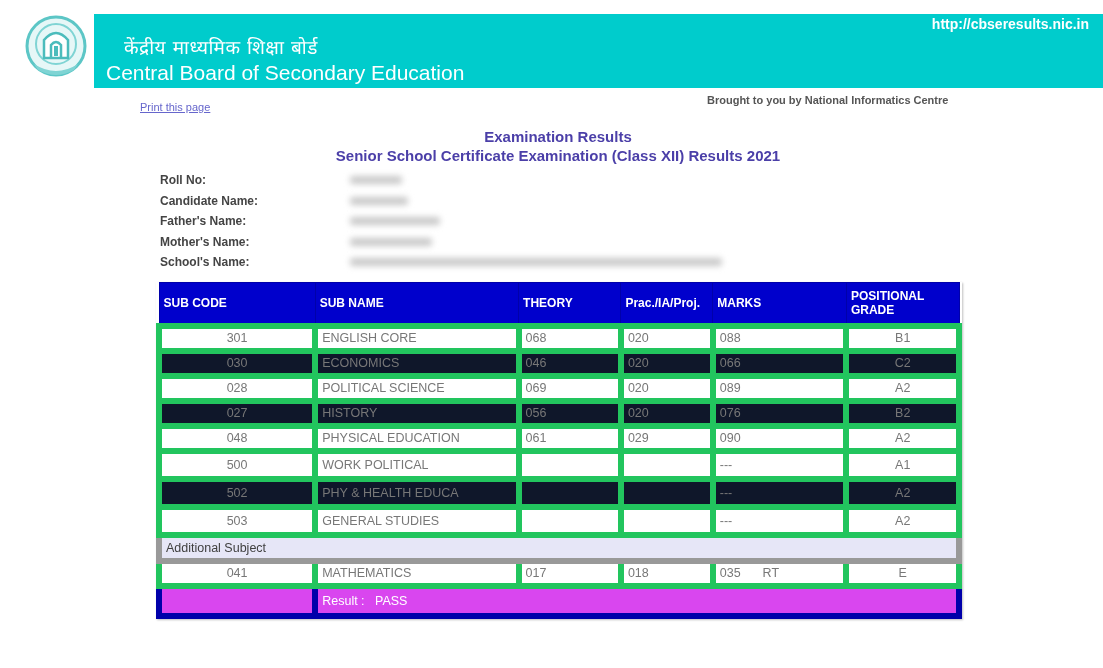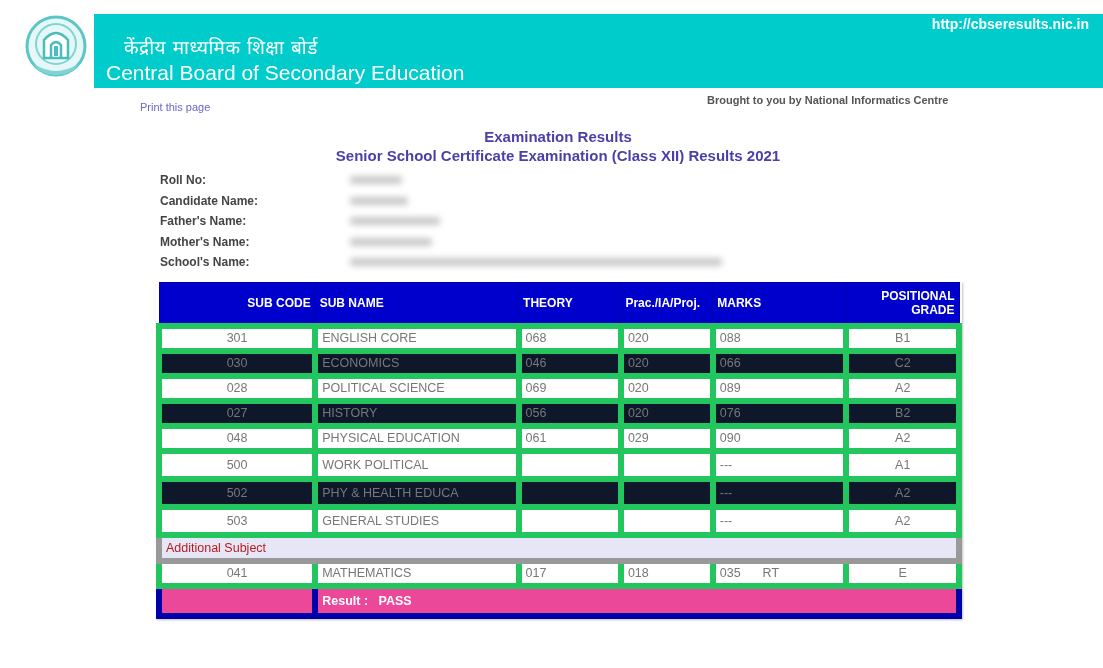--- a/index.html
+++ b/index.html
@@ -18,21 +18,21 @@
     position:absolute; left:30px; top:20px; color:#ffffff; font-size:19px;
     font-family:"DejaVu Sans", sans-serif; letter-spacing:0.5px;
   }
   .banner .english {
     position:absolute; left:12px; top:47px; color:#ffffff; font-size:21px;
   }
   .banner .url {
     position:absolute; right:14px; top:2px; color:#ffffff; font-size:14px; font-weight:bold;
   }
   .print-link {
-    position:absolute; left:140px; top:101px; font-size:11px; color:#6666cc; 
+    position:absolute; left:140px; top:101px; font-size:11px; color:#6666cc; text-decoration:underline;
   }
   .brought {
     position:absolute; left:707px; top:94px; font-size:11px; font-weight:bold; color:#555555;
   }
   .title1 {
     position:absolute; left:0; width:1116px; top:128px; text-align:center;
     color:#4b3fa8; font-size:15px; font-weight:bold;
   }
   .title2 {
     position:absolute; left:0; width:1116px; top:147px; text-align:center;
@@ -48,29 +48,29 @@
   }
   table.results {
     position:absolute; left:156px; top:282px; width:806px;
     border-collapse:collapse; font-size:12.5px;
     box-shadow:1px 1px 2px rgba(0,0,0,0.25);
   }
   table.results th {
     background:#0000cc; color:#ffffff; font-weight:bold; font-size:12px;
     height:40px; padding:0 4px; border:1px solid #0000aa; text-align:left;
   }
-  table.results th.center { text-align:right; }
+  table.results th.center { text-align:left; }
   table.results td {
     color:#777777; border:6px solid #22c55e; padding:0 4px; height:19px; line-height:19px;
   }
   table.results td.center { text-align:center; }
   table.results tr.alt td { background:#0f172a; }
   table.results tr.tall td { height:22px; }
-  table.results tr.addl td { background:#e6e6f7; color:#b91c1c; height:20px; border-color:#999999; }
-  table.results tr.result td { background:#ec4899; color:#ffffff; font-weight:bold; height:24px; border-color:#0000aa; }
+  table.results tr.addl td { background:#e6e6f7; color:#404040; height:20px; border-color:#999999; }
+  table.results tr.result td { background:#d946ef; color:#ffffff; font-weight:normal; height:24px; border-color:#0000aa; }
   .gap { display:inline-block; width:22px; }
 </style>
 </head>
 <body>
 
 <div class="logo">
   <svg width="64" height="66" viewBox="0 0 64 66">
     <circle cx="32" cy="32" r="29" fill="#e6f7f7" stroke="#5cc6c6" stroke-width="3"></circle>
     <circle cx="32" cy="30" r="20" fill="none" stroke="#7fd4d4" stroke-width="2"></circle>
     <path d="M20 44 L20 26 Q32 12 44 26 L44 44 Z" fill="#ffffff" stroke="#4bbcbc" stroke-width="2.5"></path>

